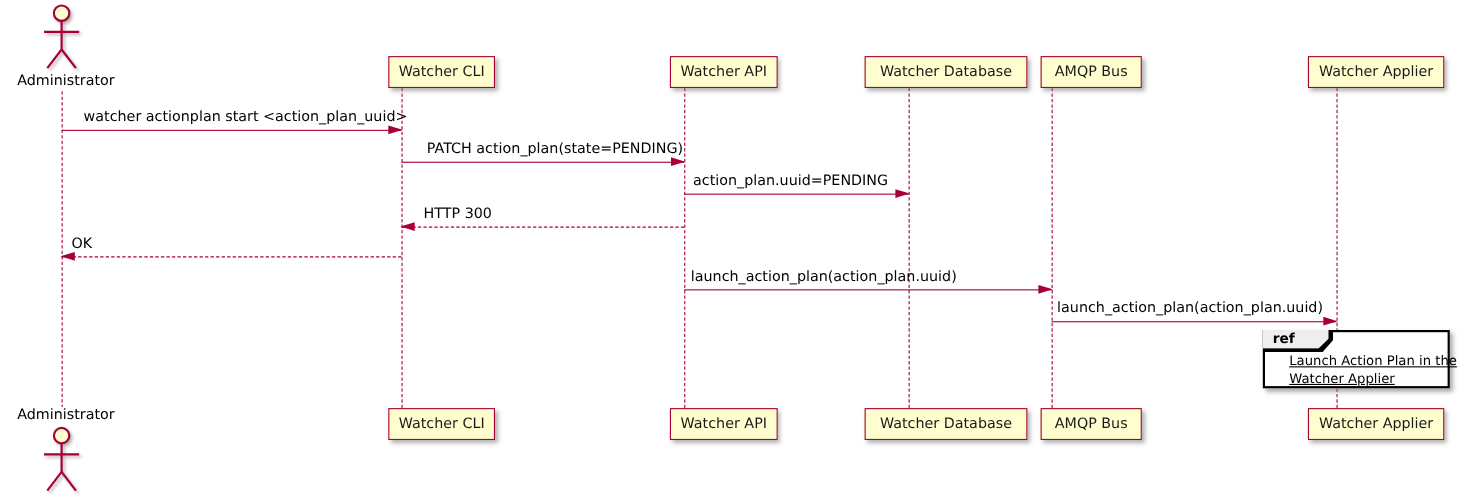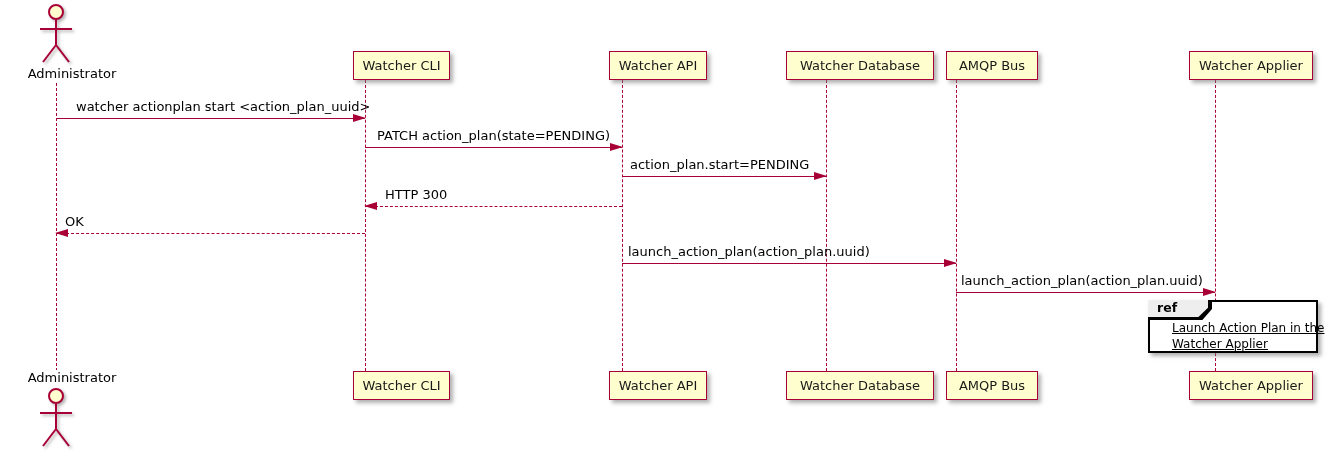--- a/index.html
+++ b/index.html
@@ -17,21 +17,21 @@
   .lifeline{position:absolute;width:0;border-left:1px dashed var(--stroke);z-index:1;}
 
   .pbox{
     position:absolute;height:29px;display:flex;align-items:center;justify-content:center;
     background:var(--participant-fill);border:1.6px solid var(--stroke);
     color:#1a1a1a;font-size:13px;white-space:nowrap;z-index:4;
     box-shadow:2.5px 3px 4px rgba(125,125,125,.6);
     margin-left:36px;
   }
 
-  .actor-label{position:absolute;width:112px;left:16px;text-align:center;font-size:13px;color:var(--text);z-index:3;background:var(--background);}
+  .actor-label{position:absolute;width:112px;left:4px;text-align:center;font-size:13px;color:var(--text);z-index:3;background:var(--background);}
   .actor-svg{position:absolute;z-index:2;filter:drop-shadow(2.5px 2.5px 1.5px rgba(140,140,140,.65));}
 
   .msg{position:absolute;height:0;z-index:3;}
   .msg-line{position:absolute;left:0;right:0;top:0;height:0;border-top:1.4px solid var(--stroke);}
   .msg-line.dashed{border-top-style:dashed;}
   .msg-label{position:absolute;bottom:4px;white-space:nowrap;font-size:13px;color:var(--text);}
   .arrowhead{position:absolute;width:0;height:0;top:-4px;}
   .arrowhead.right{right:-1px;border-left:13px solid var(--stroke);border-top:4.5px solid transparent;border-bottom:4.5px solid transparent;}
   .arrowhead.left{left:-1px;border-right:13px solid var(--stroke);border-top:4.5px solid transparent;border-bottom:4.5px solid transparent;}
 
@@ -73,27 +73,27 @@
   <div class="pbox" style="left:910px;top:51px;width:92px">AMQP Bus</div>
   <div class="pbox" style="left:1153px;top:51px;width:124px">Watcher Applier</div>
 
   <div class="msg" style="left:56px;top:118px;width:309px">
     <div class="msg-label" style="left:20px">watcher actionplan start &lt;action_plan_uuid&gt;</div>
     <div class="msg-line"></div>
     <div class="arrowhead right"></div>
   </div>
 
   <div class="msg" style="left:365px;top:147px;width:257px">
-    <div class="msg-label" style="left:12px">PATCH action_plan(state=PENDING)</div>
+    <div class="msg-label" style="left:23px">PATCH action_plan(state=PENDING)</div>
     <div class="msg-line"></div>
     <div class="arrowhead right"></div>
   </div>
 
   <div class="msg" style="left:622px;top:176px;width:204px">
-    <div class="msg-label" style="left:8px">action_plan.start=PENDING</div>
+    <div class="msg-label" style="left:8px">action_plan.uuid=PENDING</div>
     <div class="msg-line"></div>
     <div class="arrowhead right"></div>
   </div>
 
   <div class="msg" style="left:365px;top:206px;width:257px">
     <div class="msg-label" style="left:20px">HTTP 300</div>
     <div class="msg-line dashed"></div>
     <div class="arrowhead left"></div>
   </div>
 

